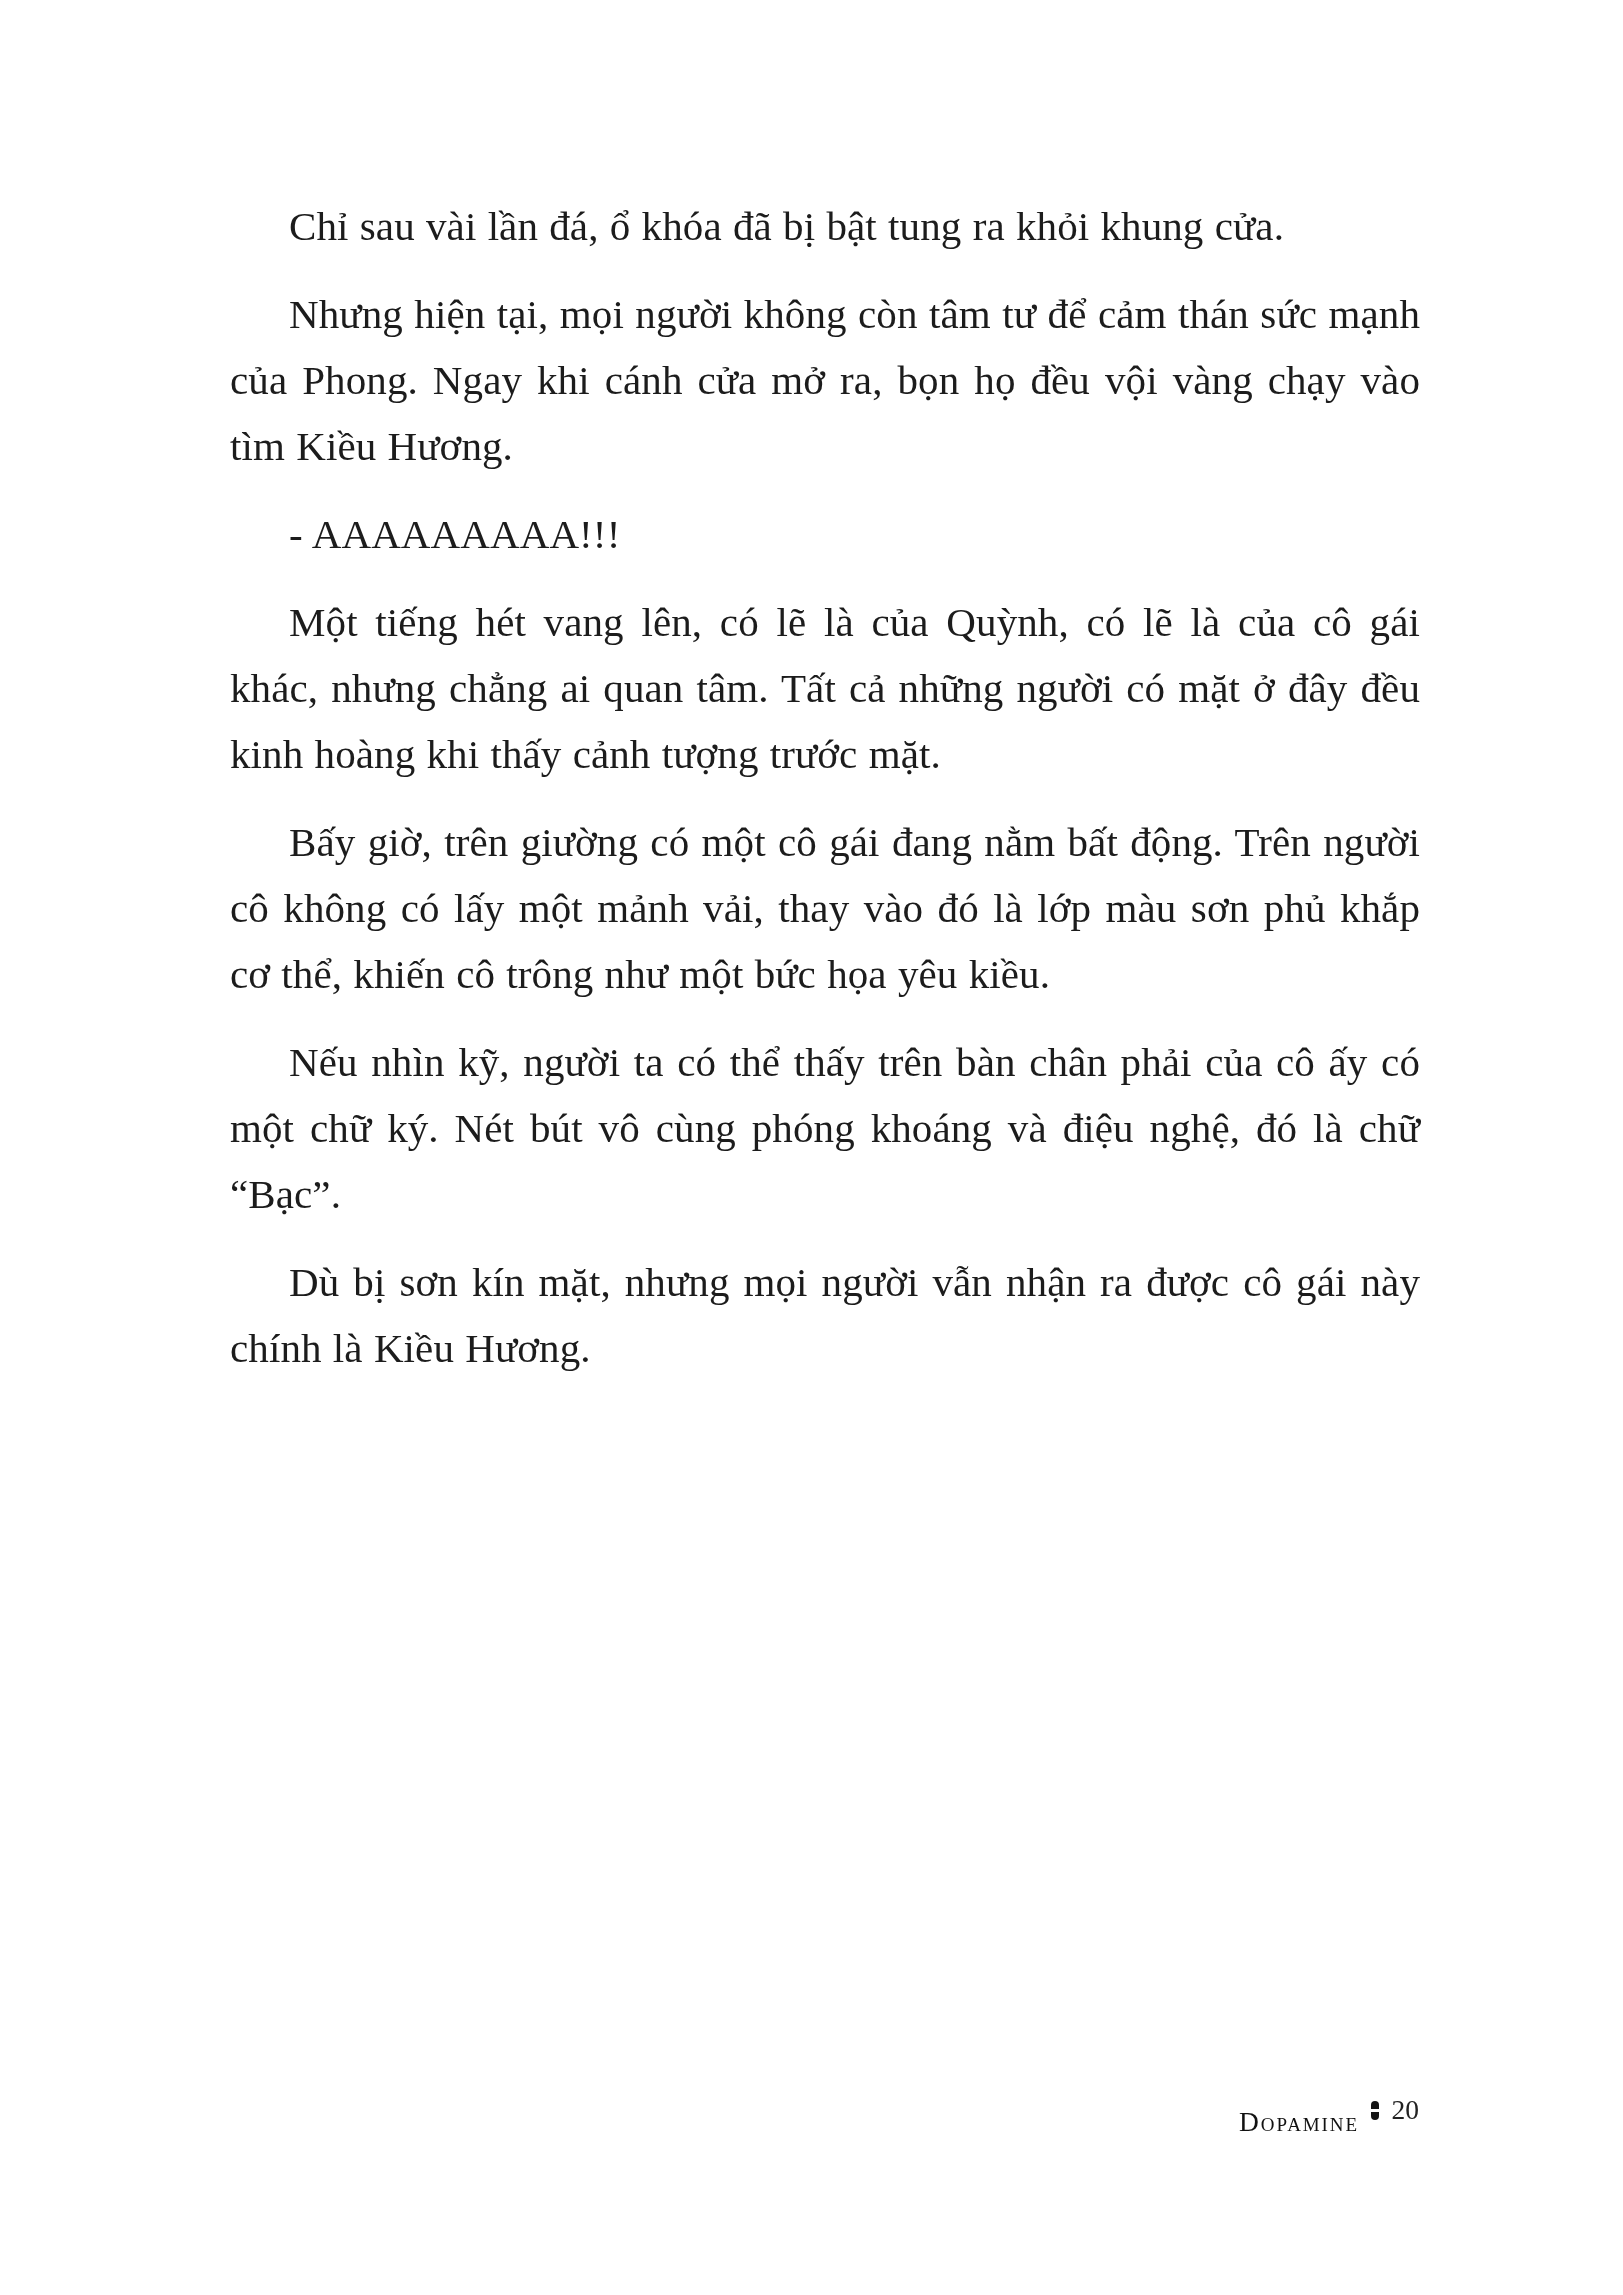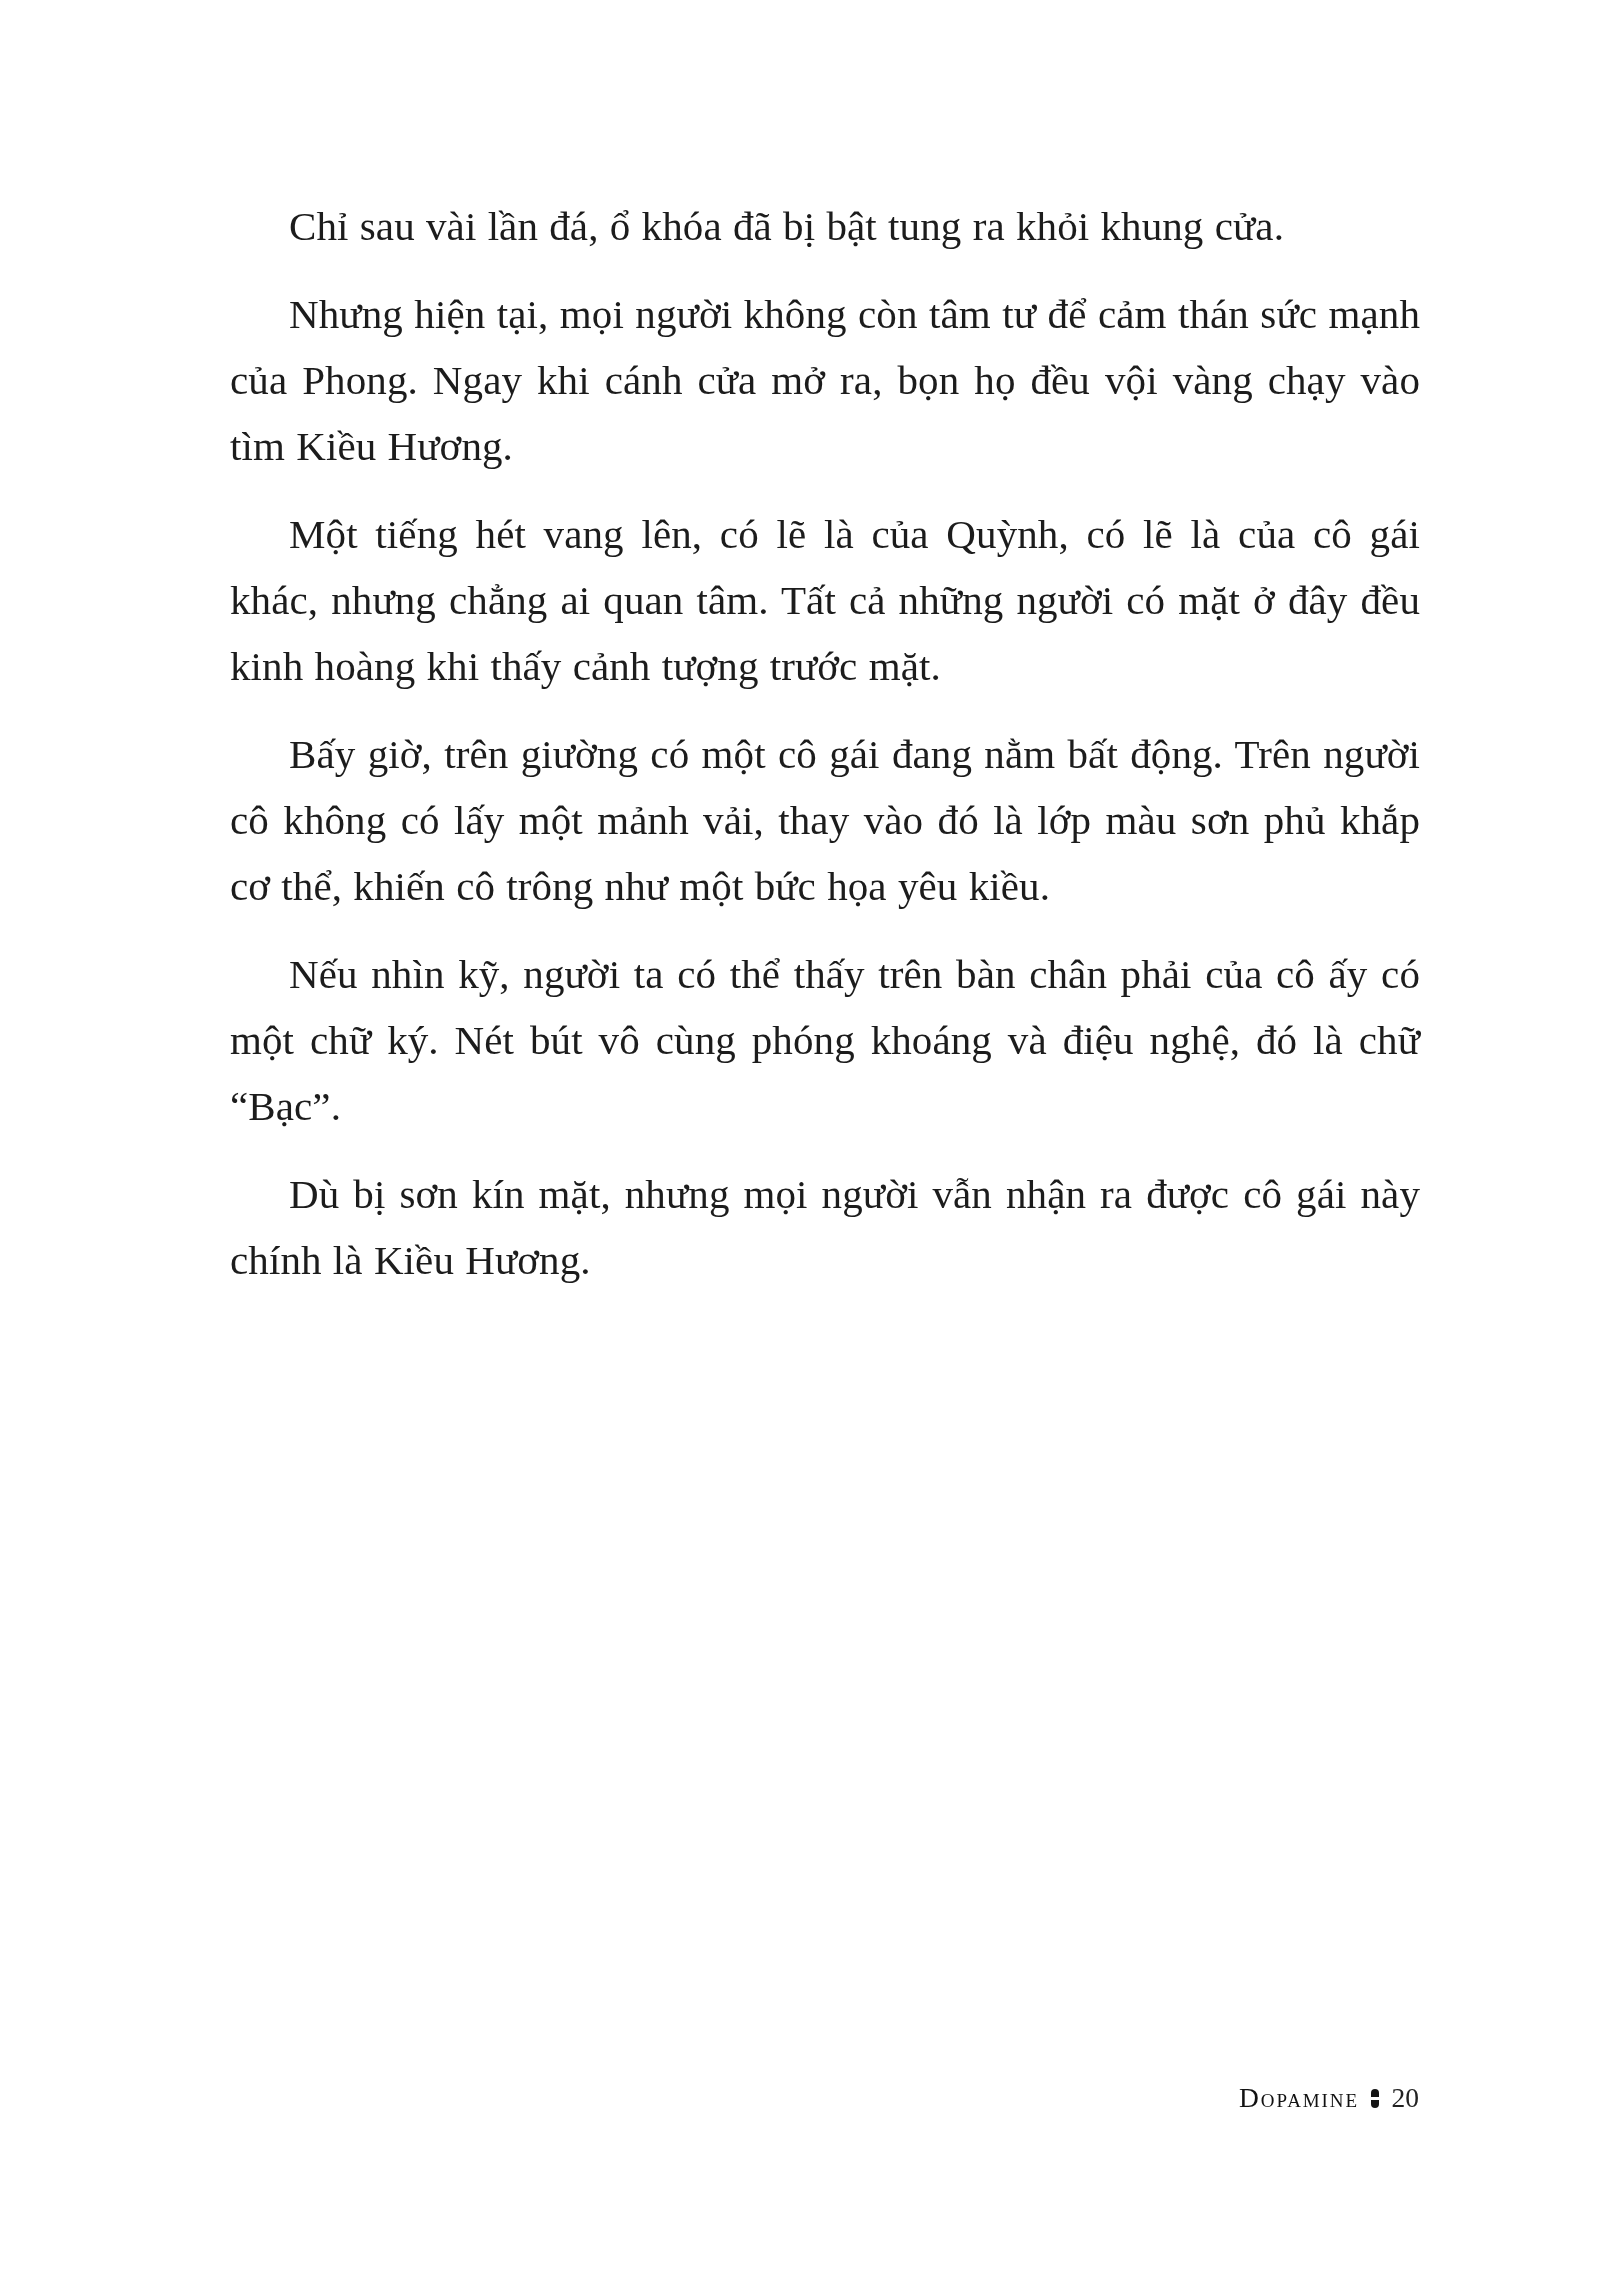--- a/index.html
+++ b/index.html
@@ -40,20 +40,21 @@
     top: 2082px;
     display: flex;
     align-items: center;
     gap: 12.3px;
   }
   .book-title {
     font-variant: small-caps;
     font-size: 27.5px;
     letter-spacing: 1.9px;
     color: #111111;
+    margin-top: 24px;
   }
   .pill-icon {
     display: inline-block;
     width: 8px;
     height: 19px;
     border-radius: 4.3px;
     background: linear-gradient(#141414 44%, #ffffff 44%, #ffffff 56%, #141414 56%);
   }
   .page-number {
     font-size: 27.5px;
@@ -61,20 +62,21 @@
   }
 </style>
 </head>
 <body>
 
 <div class="page">
 
   <div class="text-block">
     <p>Chỉ sau vài lần đá, ổ khóa đã bị bật tung ra khỏi khung cửa.</p>
     <p>Nhưng hiện tại, mọi người không còn tâm tư để cảm thán sức mạnh của Phong. Ngay khi cánh cửa mở ra, bọn họ đều vội vàng chạy vào tìm Kiều Hương.</p>
+    <p>- AAAAAAAAA!!!</p>
     <p>Một tiếng hét vang lên, có lẽ là của Quỳnh, có lẽ là của cô gái khác, nhưng chẳng ai quan tâm. Tất cả những người có mặt ở đây đều kinh hoàng khi thấy cảnh tượng trước mặt.</p>
     <p>Bấy giờ, trên giường có một cô gái đang nằm bất động. Trên người cô không có lấy một mảnh vải, thay vào đó là lớp màu sơn phủ khắp cơ thể, khiến cô trông như một bức họa yêu kiều.</p>
     <p>Nếu nhìn kỹ, người ta có thể thấy trên bàn chân phải của cô ấy có một chữ ký. Nét bút vô cùng phóng khoáng và điệu nghệ, đó là chữ “Bạc”.</p>
     <p>Dù bị sơn kín mặt, nhưng mọi người vẫn nhận ra được cô gái này chính là Kiều Hương.</p>
   </div>
 
   <div class="footer">
     <span class="book-title">Dopamine</span>
     <span class="pill-icon"></span>
     <span class="page-number">20</span>

